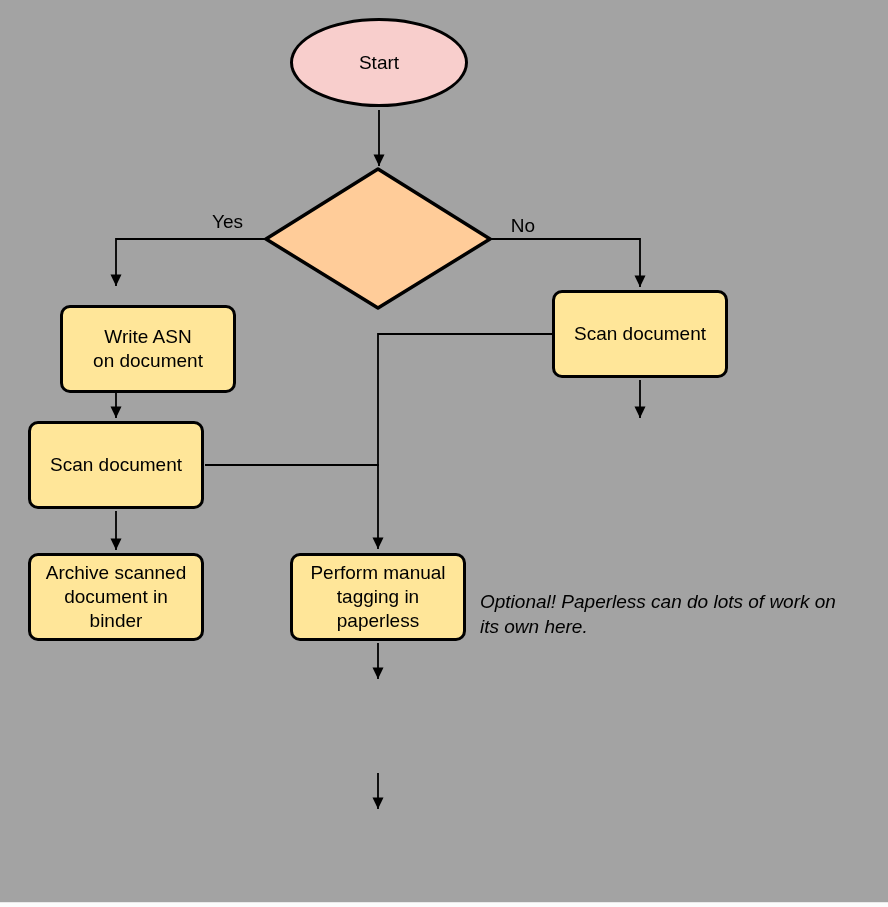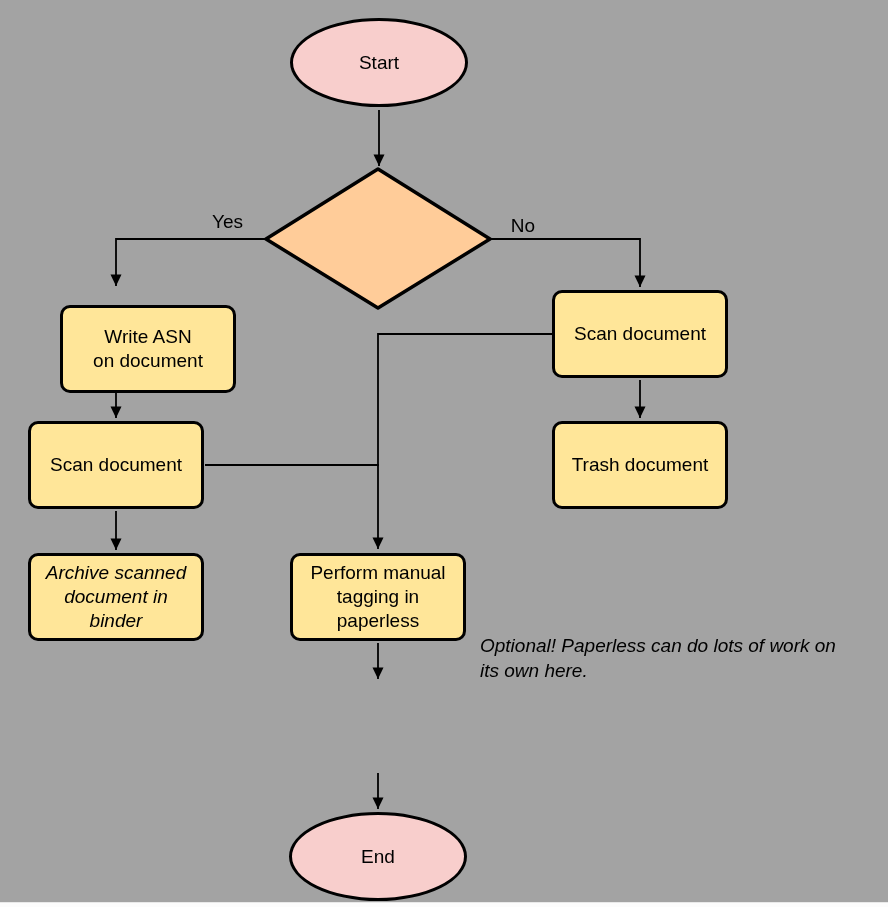--- a/index.html
+++ b/index.html
@@ -114,42 +114,36 @@
   <div class="edge-label" style="left:205px; top:212px; width:45px;">Yes</div>
   <div class="edge-label" style="left:503px; top:216px; width:40px;">No</div>
 
   <div class="node process" style="left:28px; top:305px;margin-left:32px;">
     <span>Write ASN
 on document</span>
   </div>
   <div class="node process" style="left:28px; top:421px;">
     <span>Scan document</span>
   </div>
-  <div class="node process" style="left:28px; top:553px;font-style:italic;">
+  <div class="node process" style="left:28px; top:553px;">
     <span>Archive scanned
 document in
 binder</span>
   </div>
 
   <div class="node process" style="left:552px; top:290px;">
     <span>Scan document</span>
   </div>
-  <div class="node process" style="left:552px; top:421px;">
-    <span>Trash document</span>
-  </div>
 
   <div class="node process" style="left:290px; top:553px;justify-content:center;">
     <span>Perform manual
 tagging in
 paperless</span>
   </div>
 
-  <div class="node terminator" style="left:289px; top:812px;">
-    <span>End</span>
-  </div>
 
-  <div class="note" style="left:480px; top:589px; width:405px;margin-top:44px;">Optional! Paperless can do lots of work on
+  <div class="note" style="left:480px; top:589px; width:405px;">Optional! Paperless can do lots of work on
 its own here.</div>
 
   <div class="page-edge"></div>
   <div class="page-below"></div>
 
 </div>
 
 </body></html>

